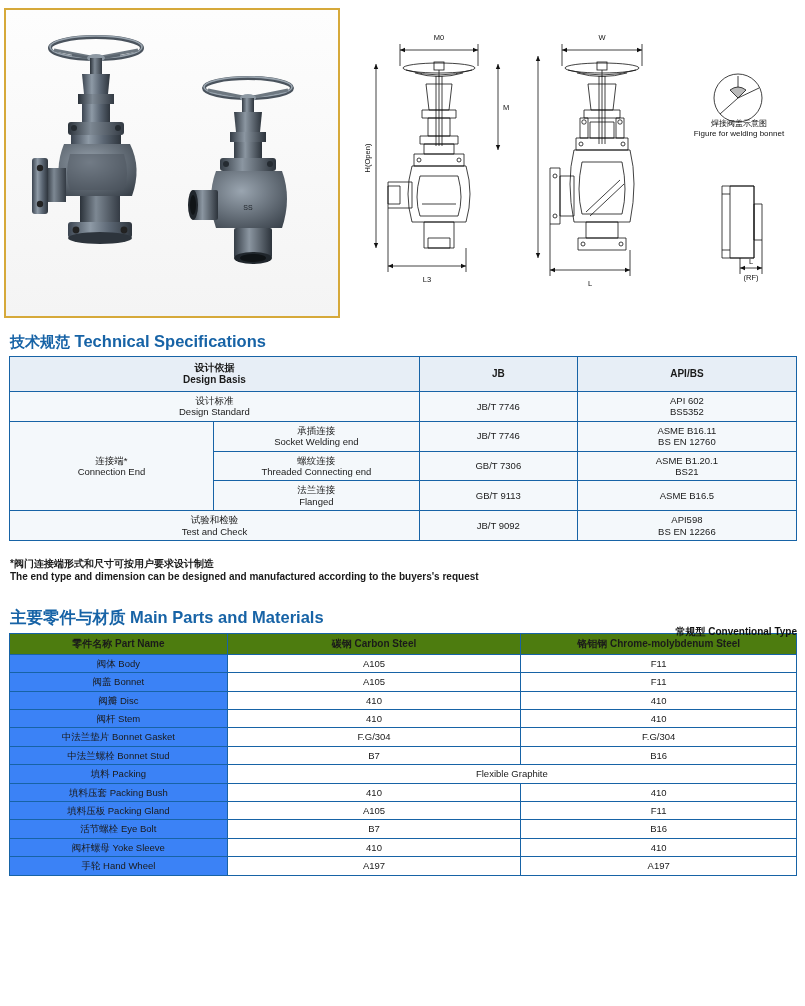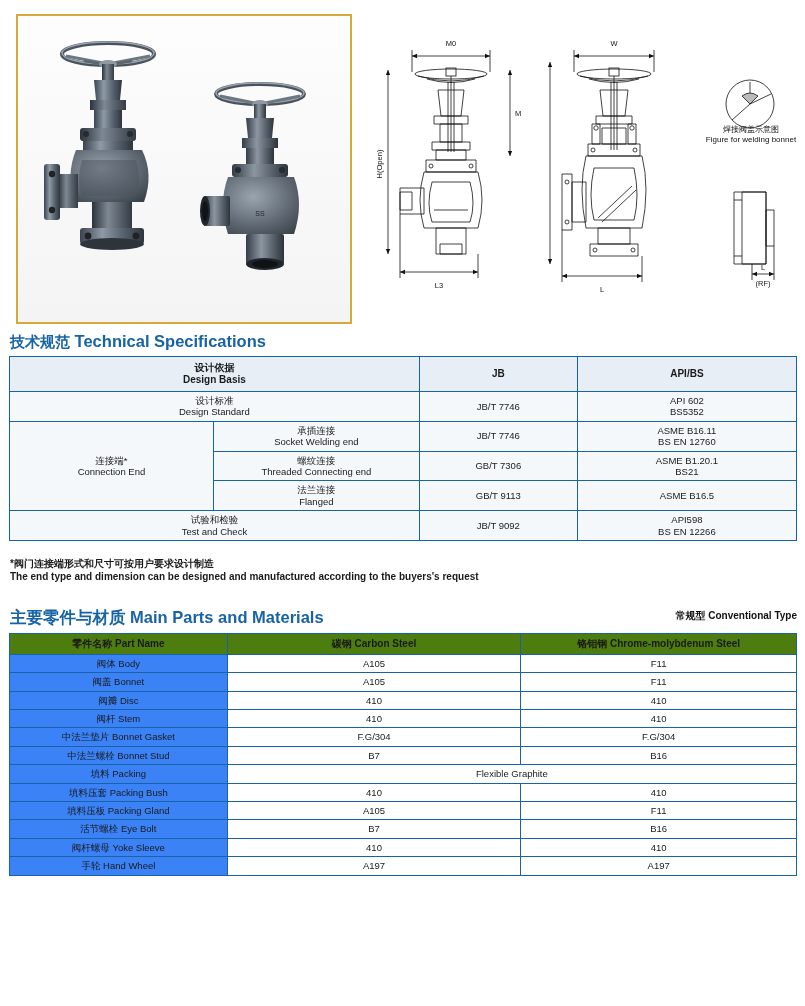--- a/index.html
+++ b/index.html
@@ -10,22 +10,22 @@
     background: #ffffff;
     font-family: "Liberation Sans", sans-serif;
     color: #1a1a1a;
     position: relative;
     overflow: hidden;
   }
 
   
   .top-band {
     display: flex;
-    align-items: center;
-    padding: 8px 4px 0 16px;
+    align-items: flex-start;
+    padding: 8px 4px 0 4px;
     height: 330px;
   }
   .photo-box {
     width: 336px;
     height: 310px;
     border: 2px solid #d6a93a;
     background: linear-gradient(#fdfdfd, #f4f4f4);
     position: relative;
     overflow: hidden;
     flex: 0 0 auto;
@@ -472,21 +472,21 @@
 <div class="note">
   <span class="cn-note">*阀门连接端形式和尺寸可按用户要求设计制造</span>
   <span class="en-note">The end type and dimension can be designed and manufactured according to the buyers's request</span>
 </div>
 
 <div class="spacer-md"></div>
 
 <div class="sec-head" style="position:relative;">
   <span style="display:inline">主要零件与材质</span>
   <span>Main Parts and Materials</span>
-  <span class="sec-sub" style="top:4px;">
+  <span class="sec-sub" style="top:20px;">
     <span>常规型</span>
     <span>Conventional Type</span>
   </span>
 </div>
 
 <table class="tparts">
   <thead>
     <tr>
       <th style="width:218px;">
         <span>零件名称</span>

